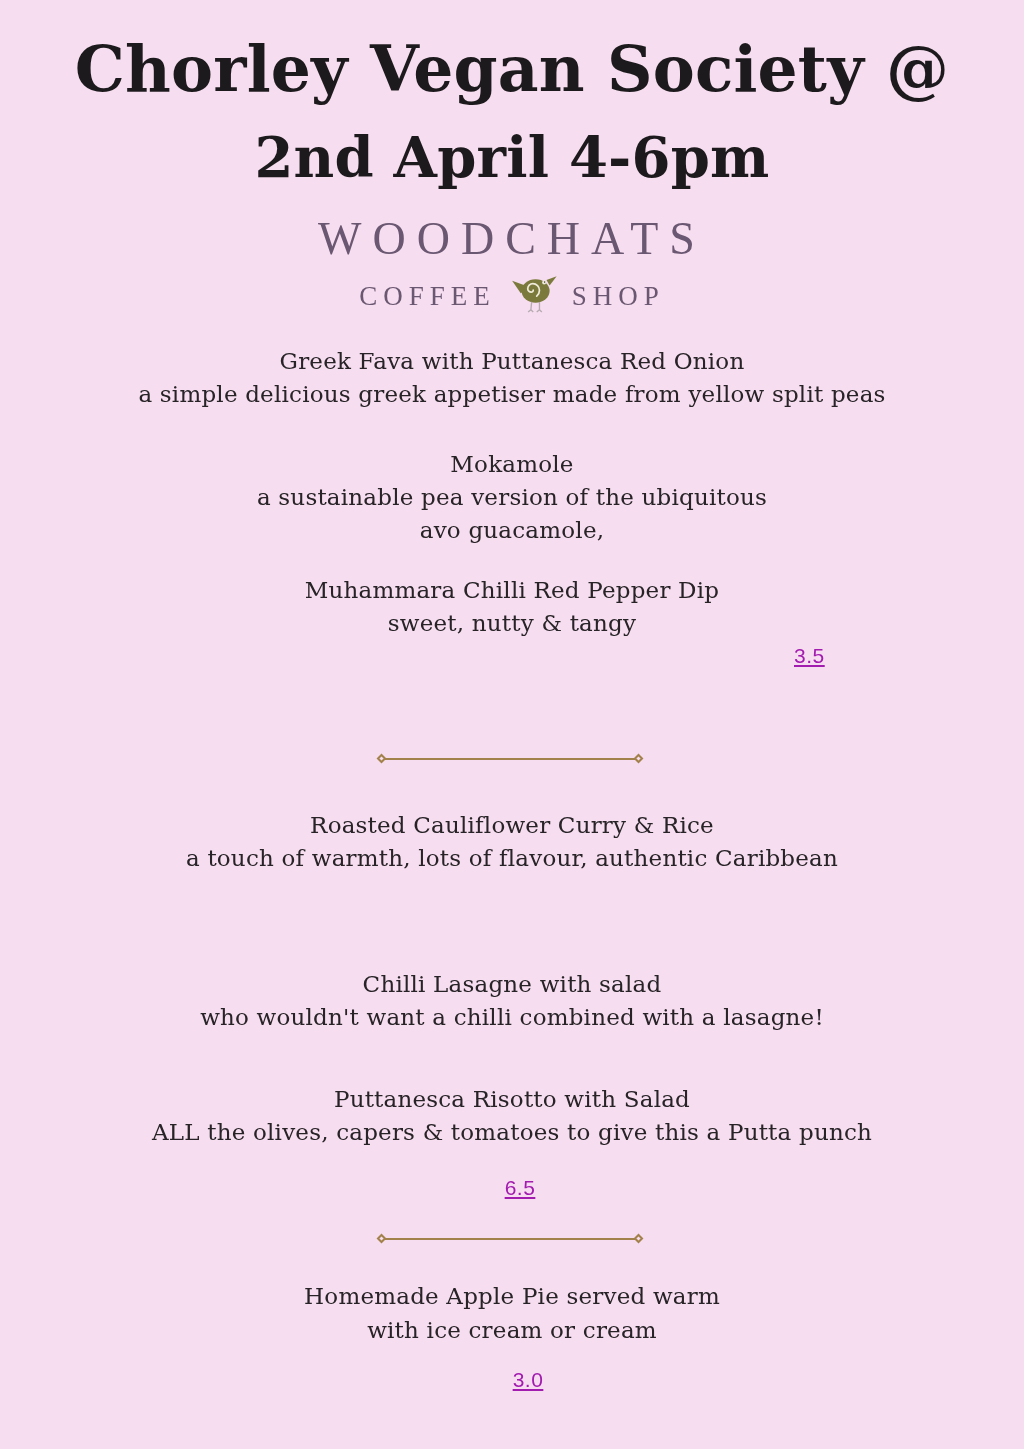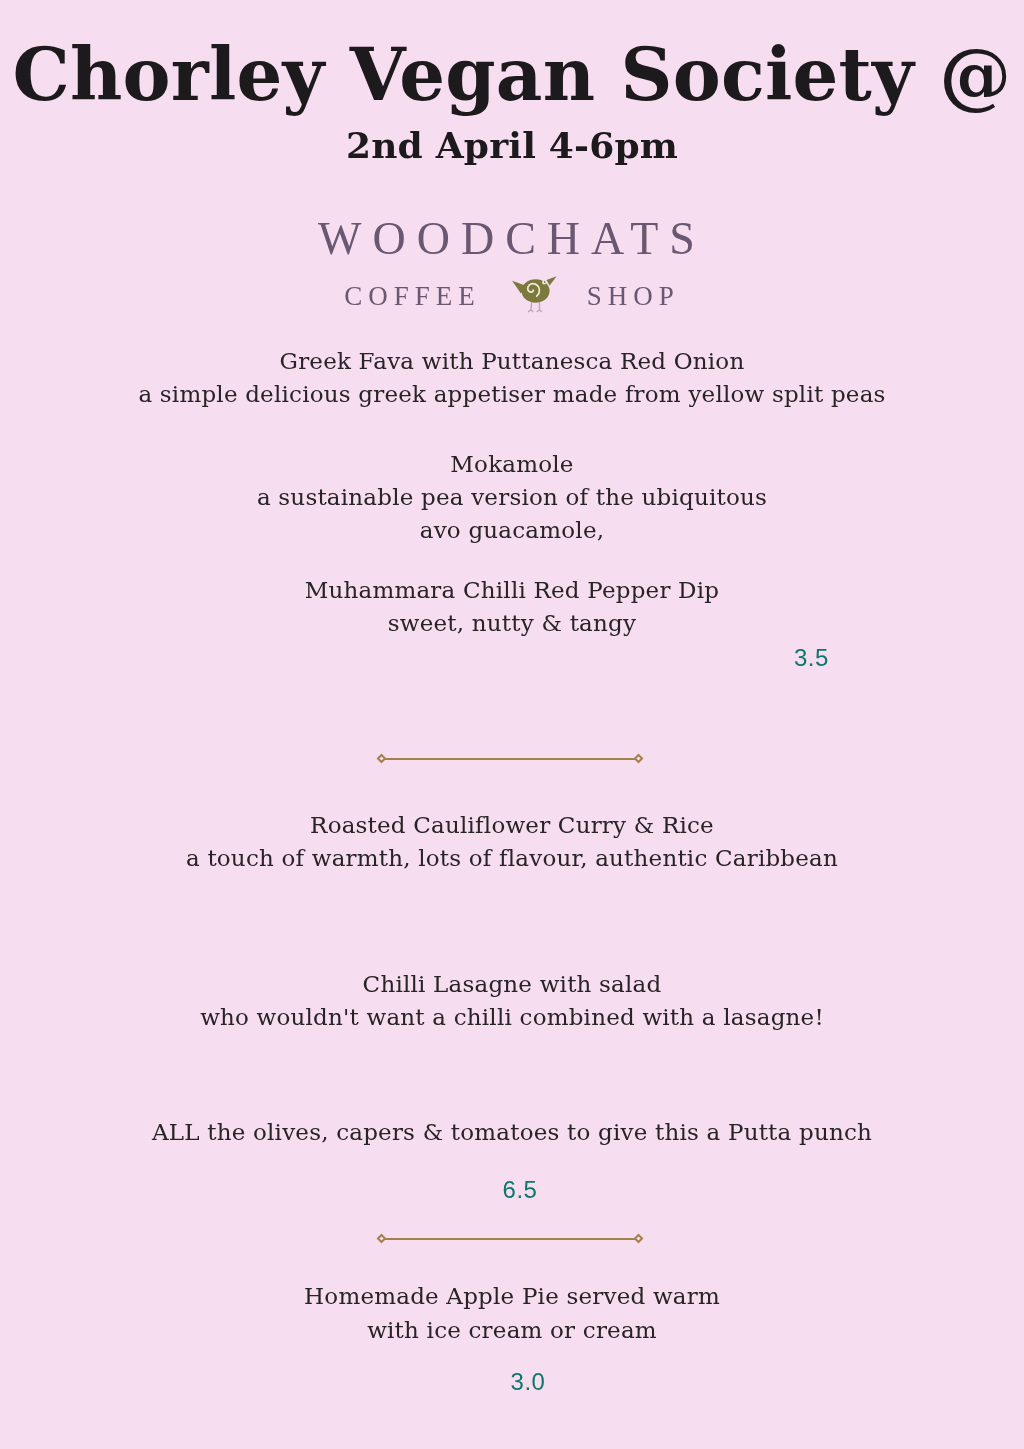--- a/index.html
+++ b/index.html
@@ -17,56 +17,57 @@
   .line {
     position: absolute;
     left: 0;
     width: 100%;
     text-align: center;
     font-size: 23px;
     letter-spacing: 0.2px;
     white-space: nowrap;
   }
   .title {
-    font-size: 72px;
+    font-size: 63px;
     font-weight: 600;
     color: #1d1a1d;
   }
   .subtitle {
-    font-size: 36px;
+    font-size: 56px;
     font-weight: 600;
     color: #1d1a1d;
   }
   .logo-name {
     font-family: "Liberation Serif", serif;
     font-size: 46px;
     font-weight: 400;
     letter-spacing: 11px;
     color: #6a5771;
   }
   .logo-sub {
     position: absolute;
     left: 0;
     width: 100%;
     display: flex;
     justify-content: center;
     align-items: center;
-    gap: 28px;
+    gap: 13px;
     font-family: "Liberation Serif", serif;
     font-size: 27px;
     letter-spacing: 6px;
     color: #6a5771;
   }
   .logo-sub svg { margin-top: -4px; }
   .price {
     position: absolute;
     font-family: "Liberation Sans", sans-serif;
-    font-size: 24px;
-    color: #0f766e;
+    font-size: 21px;
+    color: #a21caf;
     letter-spacing: 0.5px;
+    text-decoration: underline;
   }
   .price-center {
     left: 0;
     width: 100%;
     text-align: center;
   }
   .watermark {
     position: absolute;
     left: 0;
     width: 100%;
@@ -144,20 +145,21 @@
     <span class="bar"></span>
     <span class="diamond"></span>
   </div>
 
   <div class="line" style="top:812px">Roasted Cauliflower Curry &amp; Rice</div>
   <div class="line" style="top:845px">a touch of warmth, lots of flavour, authentic Caribbean</div>
 
   <div class="line" style="top:971px">Chilli Lasagne with salad</div>
   <div class="line" style="top:1004px">who wouldn't want a chilli combined with a lasagne!</div>
 
+  <div class="line" style="top:1086px">Puttanesca Risotto with Salad</div>
   <div class="line" style="top:1119px">ALL the olives, capers &amp; tomatoes to give this a Putta punch</div>
 
   <div class="price price-center" style="top:1176px; margin-left:8px">6.5</div>
 
   <div class="divider" style="top:1235px">
     <span class="diamond"></span>
     <span class="bar"></span>
     <span class="diamond"></span>
   </div>
 

